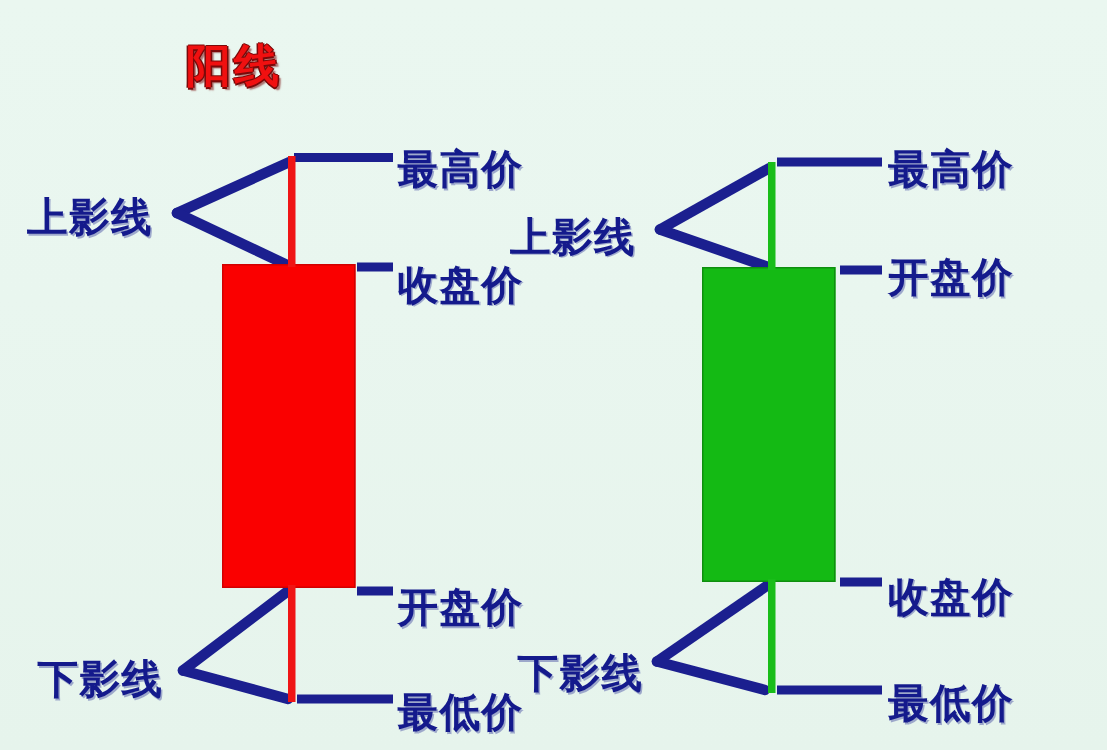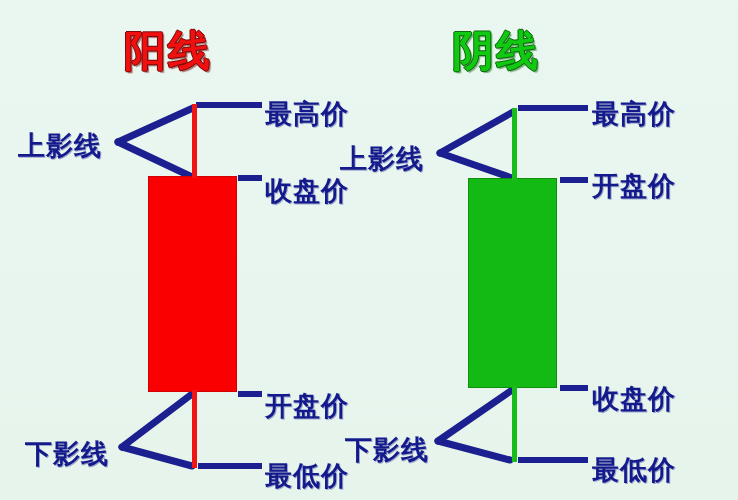--- a/index.html
+++ b/index.html
@@ -16,21 +16,21 @@
   #stage {
     position: relative;
     width: 738px;
     height: 500px;
     background: linear-gradient(180deg, #eaf7f0 0%, #e9f6ef 40%, #e6f4ec 100%);
     overflow: hidden;
   }
   
   .title {
     position: absolute;
-    font-size: 42px;
+    font-size: 30px;
     font-weight: bold;
     letter-spacing: 2px;
     line-height: 1;
     white-space: nowrap;
   }
   .title-yang {
     left: 124px;
     top: 30px;
     color: #f01010;
     text-shadow:
@@ -163,21 +163,20 @@
   <div class="wick wick-red-up"></div>
   <div class="wick wick-red-down"></div>
 
   <div class="lbl l-upper-shadow">上影线</div>
   <div class="lbl l-lower-shadow">下影线</div>
   <div class="lbl l-high">最高价</div>
   <div class="lbl l-close">收盘价</div>
   <div class="lbl l-open">开盘价</div>
   <div class="lbl l-low">最低价</div>
 
-  <div class="title title-yin">阴线</div>
 
   <div class="candle-body body-green"></div>
   <div class="wick wick-green-up"></div>
   <div class="wick wick-green-down"></div>
 
   <div class="lbl r-upper-shadow">上影线</div>
   <div class="lbl r-lower-shadow">下影线</div>
   <div class="lbl r-high">最高价</div>
   <div class="lbl r-open">开盘价</div>
   <div class="lbl r-close">收盘价</div>

